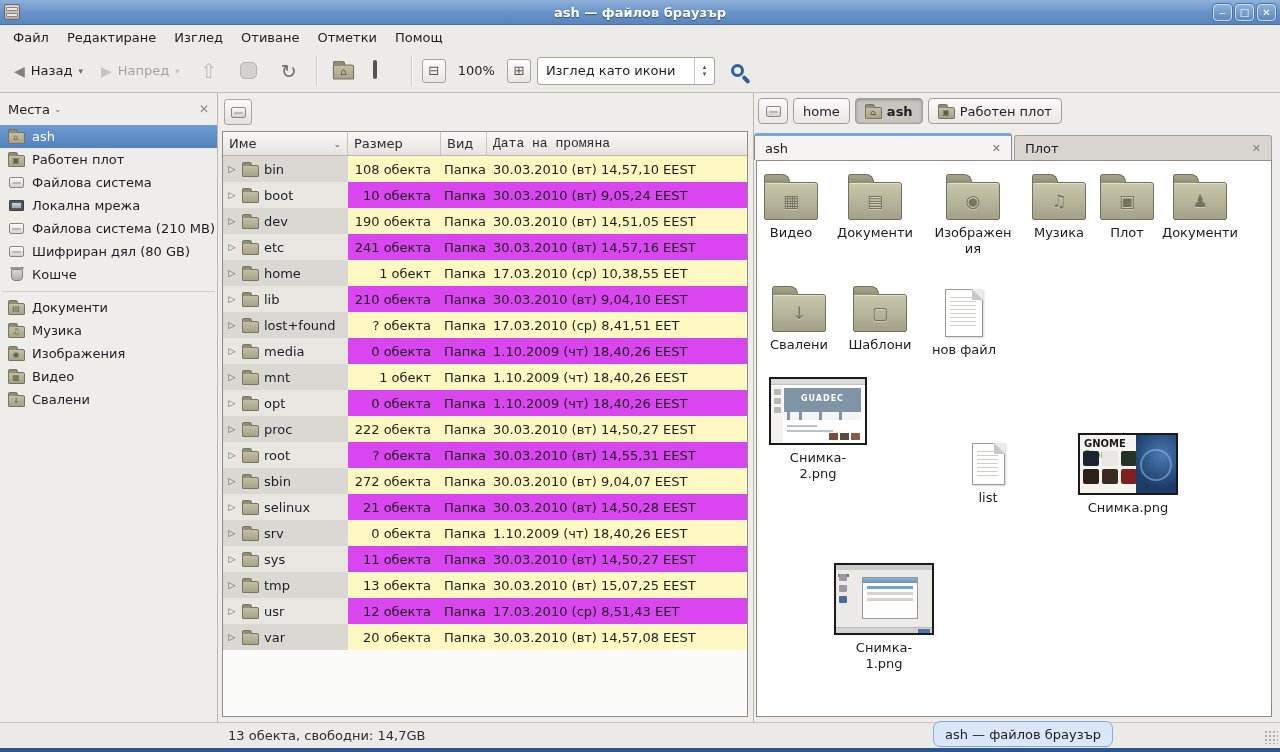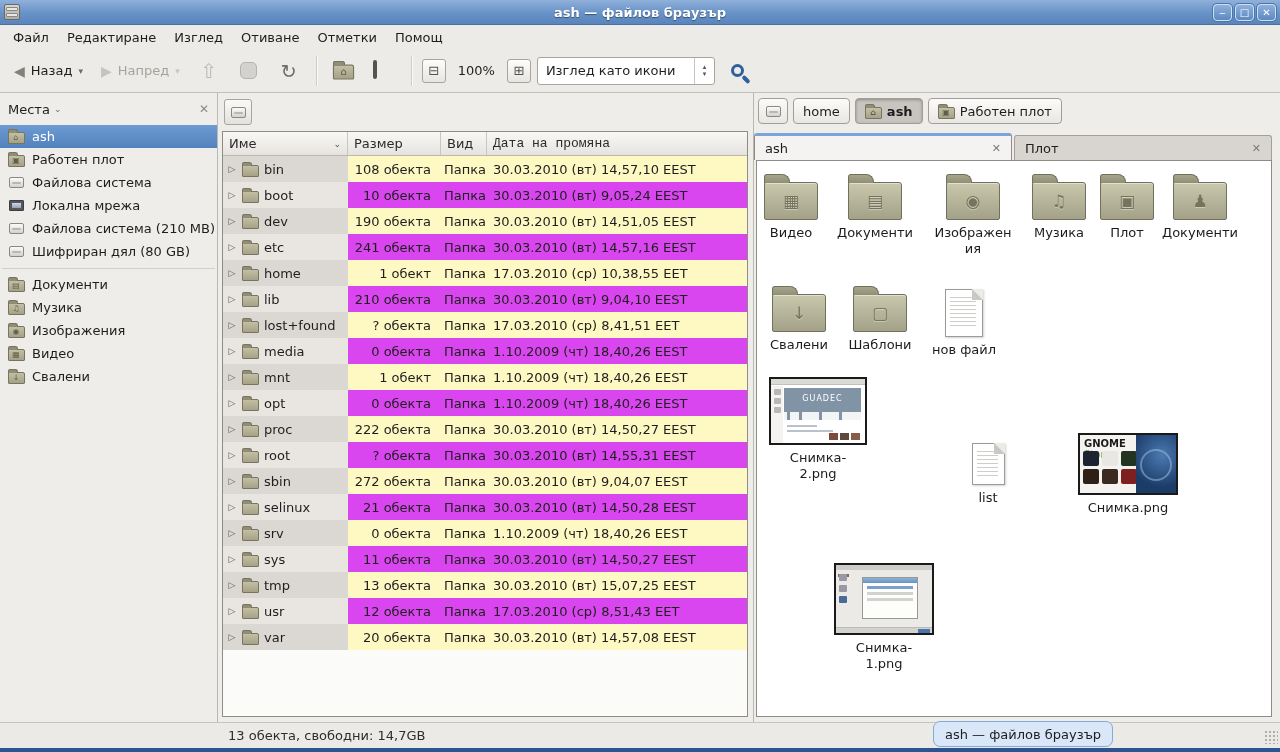--- a/index.html
+++ b/index.html
@@ -105,21 +105,21 @@
   .txtfile.big { width:38px; height:48px; margin-top:4px; }
   .txtfile.small { width:33px; height:42px; }
   .txtfile .fold { position:absolute; top:-1px; right:-1px; width:0; height:0; border-top:11px solid #edebe8; border-left:11px solid #c9c7c3; }
   .txtfile .lines { position:absolute; left:4px; right:6px; top:7px; bottom:8px; background:repeating-linear-gradient(#cfcdc9 0 1px, transparent 1px 4px); }
   .th { position:relative; border:2px solid #1a1a1a; background:#fff; overflow:hidden; }
   .th-guadec { width:98px; height:68px; }
   .t2-top { position:absolute; top:0; left:0; right:0; height:6px; background:#dcdad7; border-bottom:1px solid #c2c0bc; }
   .t2-side { position:absolute; top:7px; left:0; width:12px; bottom:0; background:#f4f3f1; }
   .t2-side i { display:block; width:7px; height:6px; margin:3px auto 0; background:#b9b7b3; border-radius:1px; }
   .t2-banner { position:absolute; left:13px; top:9px; right:4px; height:32px; background:#8094a6; }
-  .t2-gtext { text-align:center; color:#fff; font-weight:normal; font-size:8px; margin-top:6px; letter-spacing:1px; }
+  .t2-gtext { text-align:center; color:#fff; font-weight:bold; font-size:8px; margin-top:6px; letter-spacing:1px; }
   .t2-sky { position:absolute; bottom:0; left:0; right:0; height:8px; background:linear-gradient(90deg,#fff 4%,transparent 4% 8%,#fff 8% 20%,transparent 20% 24%,#fff 24% 46%,transparent 46% 49%,#fff 49% 72%,transparent 72% 75%,#fff 75%); opacity:.9; }
   .t2-line { position:absolute; height:2px; background:#b9c2cb; }
   .t2-row { position:absolute; bottom:3px; right:5px; display:flex; gap:2px; }
   .t2-row i { width:9px; height:7px; background:#7d4a3c; }
   .t2-row i:nth-child(2){ background:#5c4a3e; } .t2-row i:nth-child(3){ background:#8a5a4a; }
   .th-store { width:100px; height:62px; }
   .ts-left { position:absolute; left:0; top:0; width:60px; bottom:0; background:#f4f3f0; }
   .ts-head { font-size:10px; padding:3px 0 0 4px; color:#1a1a1a; font-weight:bold; }
   .ts-head span { color:#69a03a; font-weight:normal; }
   .ts-grid { position:absolute; left:3px; top:16px; display:grid; grid-template-columns:repeat(3,16px); gap:3px; }
@@ -263,20 +263,26 @@
               <span class="drive-ic"></span>
             </span>
             <span>Файлова система (210 MB)</span>
           </div>
           <div class="side-item">
             <span class="ic">
               <span class="drive-ic"></span>
             </span>
             <span>Шифриран дял (80 GB)</span>
           </div>
+          <div class="side-item">
+            <span class="ic">
+              <span class="trash-ic"></span>
+            </span>
+            <span>Кошче</span>
+          </div>
           <div class="side-divider"></div>
           <div class="side-item">
             <span class="ic">
               <span class="mini-folder">
                 <span class="emb">▤</span>
               </span>
             </span>
             <span>Документи</span>
           </div>
           <div class="side-item">

